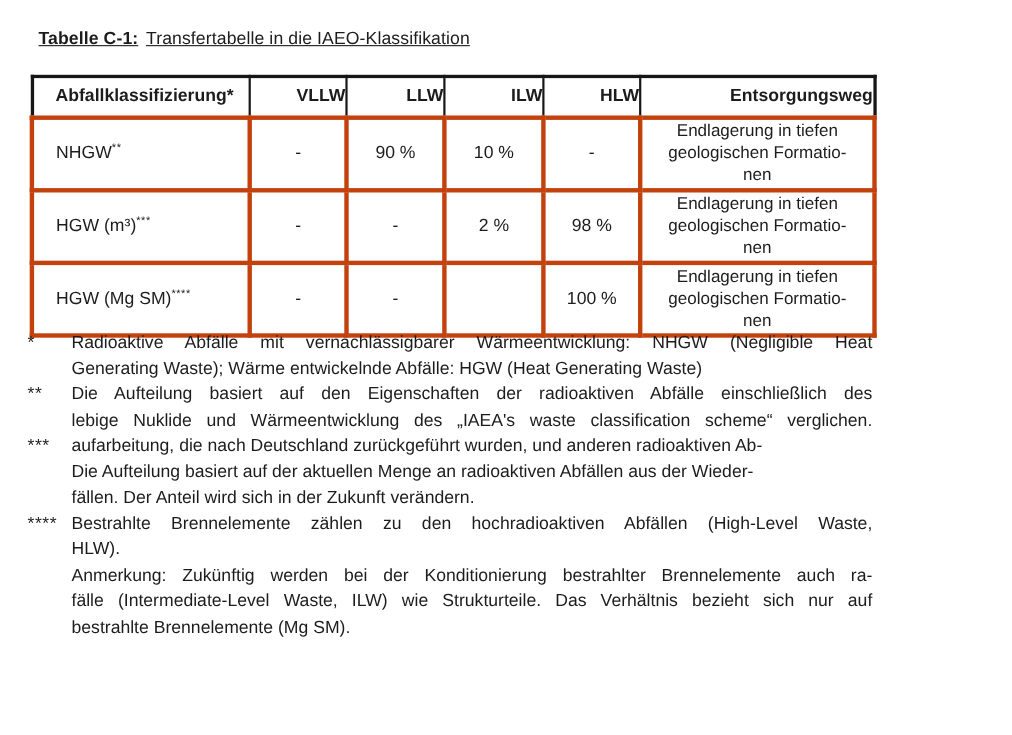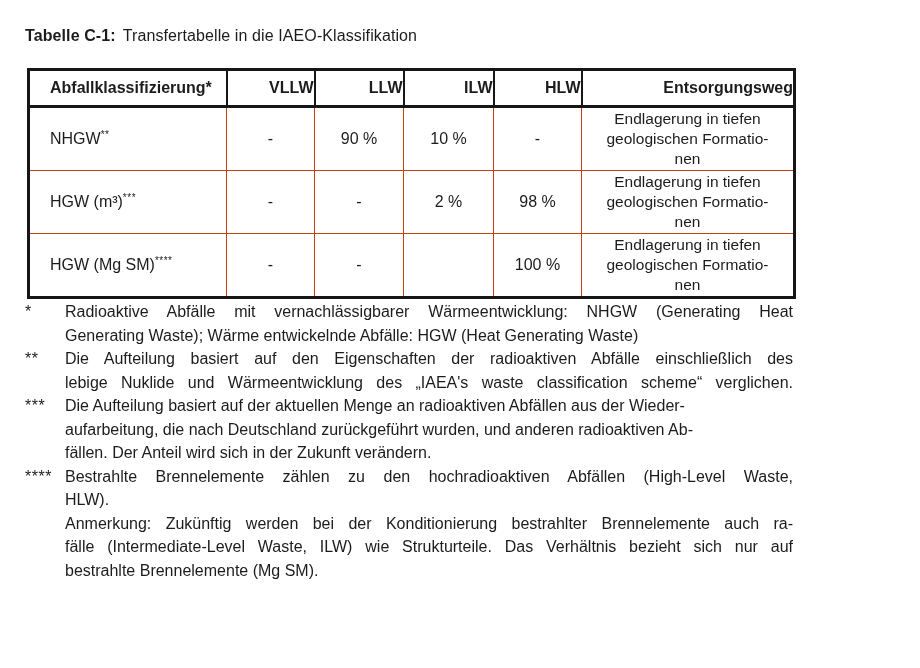--- a/index.html
+++ b/index.html
@@ -5,40 +5,40 @@
   html, body { margin: 0; padding: 0; }
   body {
     width: 920px; height: 668px;
     background: #ffffff;
     position: relative;
     font-family: "Liberation Sans", sans-serif;
     color: #1c1c1c;
     overflow: hidden;
   }
   .title {
-    position: absolute; left: 25px; top: 27px;
-    font-size: 16px; letter-spacing: 0.1px;
+    position: absolute; left: 35px; top: 27px;
+    font-size: 16px; letter-spacing: 0.1px; text-decoration: underline;
   }
   .title .b { font-weight: bold; margin-right: 7px; }
 
   table.t {
     position: absolute; left: 27px; top: 68px;
     border-collapse: collapse; table-layout: fixed;
     border: 3px solid #161616;
   }
   .t th {
     border: 2px solid #161616;
     border-bottom: 3px solid #161616;
     font-size: 16px; font-weight: bold;
     height: 34px; text-align: right;
     padding: 0;
   }
   .t th.left, .t td.left { text-align: left; padding-left: 20px; }
   .t td {
-    border: 1px solid #c2410c;
+    border: 4px solid #c2410c;
     font-size: 16px; text-align: center;
     height: 60px; padding: 0;
     vertical-align: middle;
   }
   .t td.weg {
     white-space: pre-line;
     line-height: 20px; font-size: 15.5px;
     padding: 1px 2px;
   }
   sup.fnmark {
@@ -111,32 +111,32 @@
       <td class="weg">Endlagerung in tiefen
 geologischen Formatio-
 nen</td>
     </tr>
   </tbody>
 </table>
 
 <div class="fnotes">
   <div class="fn">
     <span class="marker">*</span>
-    <div class="fl j">Radioaktive Abfälle mit vernachlässigbarer Wärmeentwicklung: NHGW (Generating Heat</div>
+    <div class="fl j">Radioaktive Abfälle mit vernachlässigbarer Wärmeentwicklung: NHGW (Negligible Heat</div>
     <div class="fl">Generating Waste); Wärme entwickelnde Abfälle: HGW (Heat Generating Waste)</div>
   </div>
   <div class="fn">
     <span class="marker">**</span>
     <div class="fl j">Die Aufteilung basiert auf den Eigenschaften der radioaktiven Abfälle einschließlich des</div>
     <div class="fl j">lebige Nuklide und Wärmeentwicklung des „IAEA's waste classification scheme“ verglichen.</div>
   </div>
   <div class="fn">
     <span class="marker">***</span>
+    <div class="fl">aufarbeitung, die nach Deutschland zurückgeführt wurden, und anderen radioaktiven Ab-</div>
     <div class="fl">Die Aufteilung basiert auf der aktuellen Menge an radioaktiven Abfällen aus der Wieder-</div>
-    <div class="fl">aufarbeitung, die nach Deutschland zurückgeführt wurden, und anderen radioaktiven Ab-</div>
     <div class="fl">fällen. Der Anteil wird sich in der Zukunft verändern.</div>
   </div>
   <div class="fn">
     <span class="marker">****</span>
     <div class="fl j">Bestrahlte Brennelemente zählen zu den hochradioaktiven Abfällen (High-Level Waste,</div>
     <div class="fl">HLW).</div>
     <div class="fl j">Anmerkung: Zukünftig werden bei der Konditionierung bestrahlter Brennelemente auch ra-</div>
     <div class="fl j">fälle (Intermediate-Level Waste, ILW) wie Strukturteile. Das Verhältnis bezieht sich nur auf</div>
     <div class="fl">bestrahlte Brennelemente (Mg SM).</div>
   </div>

